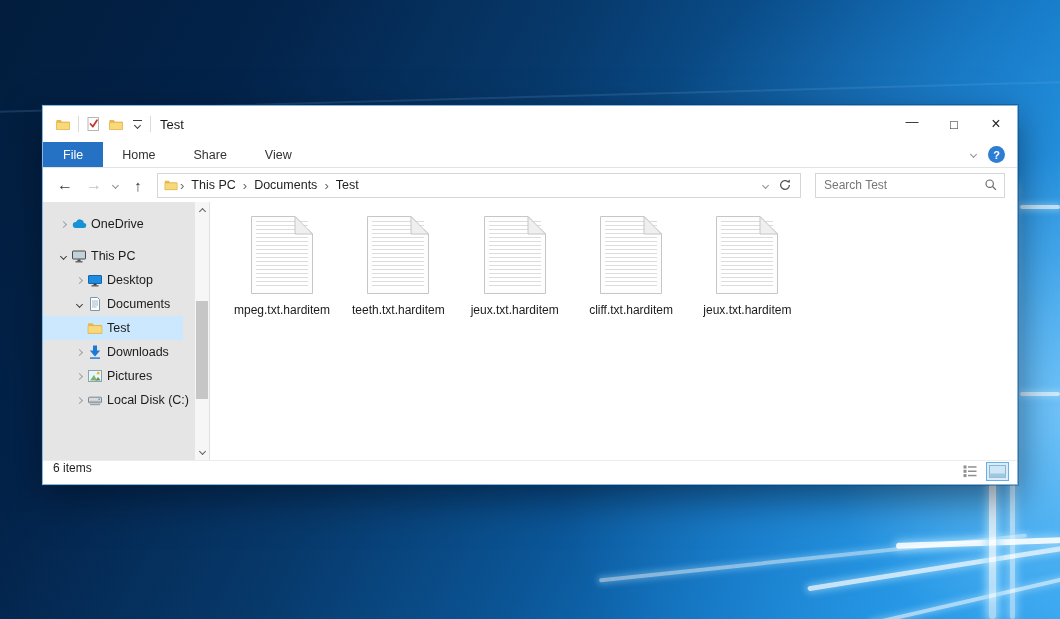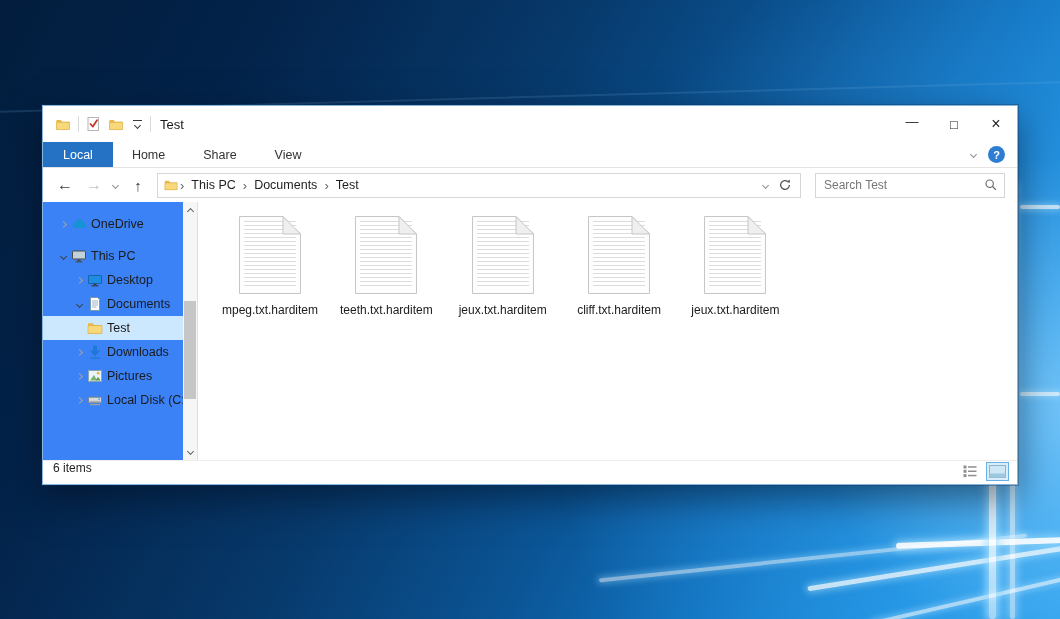--- a/index.html
+++ b/index.html
@@ -69,21 +69,21 @@
   .crumb-sep { color:#666; font-size:13px; cursor:pointer; }
   .addr-right { margin-left:auto; display:flex; align-items:center; gap:10px; padding-right:4px; }
   .refresh-btn { cursor:pointer; display:flex; }
   .searchbox { position:relative; width:190px; height:25px; margin-left:12px; flex:0 0 auto; }
   .searchbox input { width:100%; height:100%; border:1px solid #d6d6d6; padding:0 26px 0 8px; font-size:12px; font-family:"Liberation Sans", sans-serif; color:#222; outline:none; }
   .searchbox input::placeholder { color:#767676; }
   .search-icon { position:absolute; right:7px; top:5px; cursor:pointer; }
 
   
   .main { flex:1; display:flex; min-height:0; }
-  .sidebar { width:155px; flex:0 0 auto; border-right:1px solid #e0e0e0; position:relative; padding-top:10px; background:#3b82f6; }
+  .sidebar { width:167px; flex:0 0 auto; border-right:1px solid #e0e0e0; position:relative; padding-top:10px; background:#e5e5e5; }
   .side-rows { width:140px; }
   .srow { height:24px; display:flex; align-items:center; cursor:pointer; }
   .srow.gap-after { margin-bottom:8px; }
   .srow .exp { width:16px; display:flex; align-items:center; justify-content:center; flex:0 0 auto; }
   .srow .sicon { width:20px; display:flex; align-items:center; flex:0 0 auto; }
   .srow .slabel { font-size:12.5px; color:#1b1b1b; white-space:nowrap; }
   .lvl1 { padding-left:12px; }
   .lvl2 { padding-left:28px; }
   .lvl3 { padding-left:44px; }
   .srow.selected { background:#cce8ff; }
@@ -175,21 +175,21 @@
         <div class="ctrl max">
             <span>□</span>
           </div>
         <div class="ctrl close">
             <span>×</span>
           </div>
       </div>
     </div>
 
     <div class="tabrow">
-      <div class="tab file">Local</div>
+      <div class="tab file">File</div>
       <div class="tab">Home</div>
       <div class="tab">Share</div>
       <div class="tab">View</div>
       <div class="tabrow-right">
         <span class="chev gray small"></span>
         <div class="help-badge">
             <span>?</span>
           </div>
       </div>
     </div>

